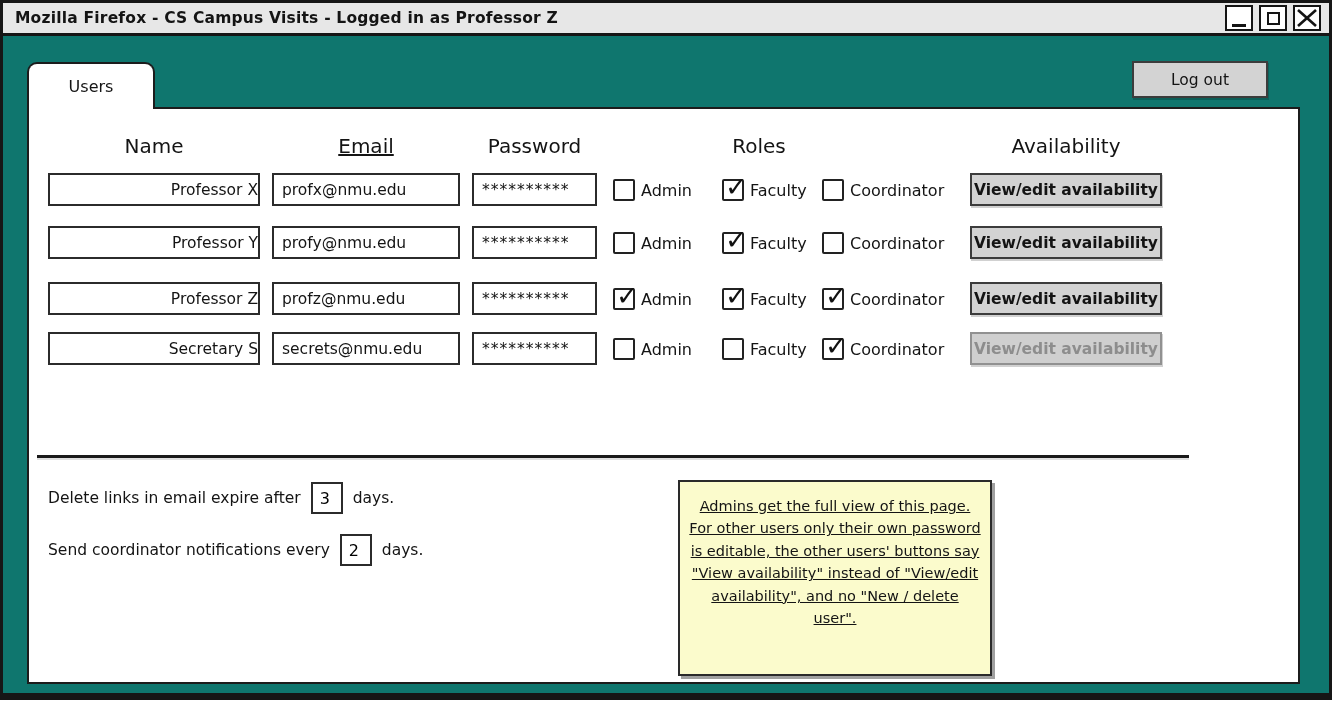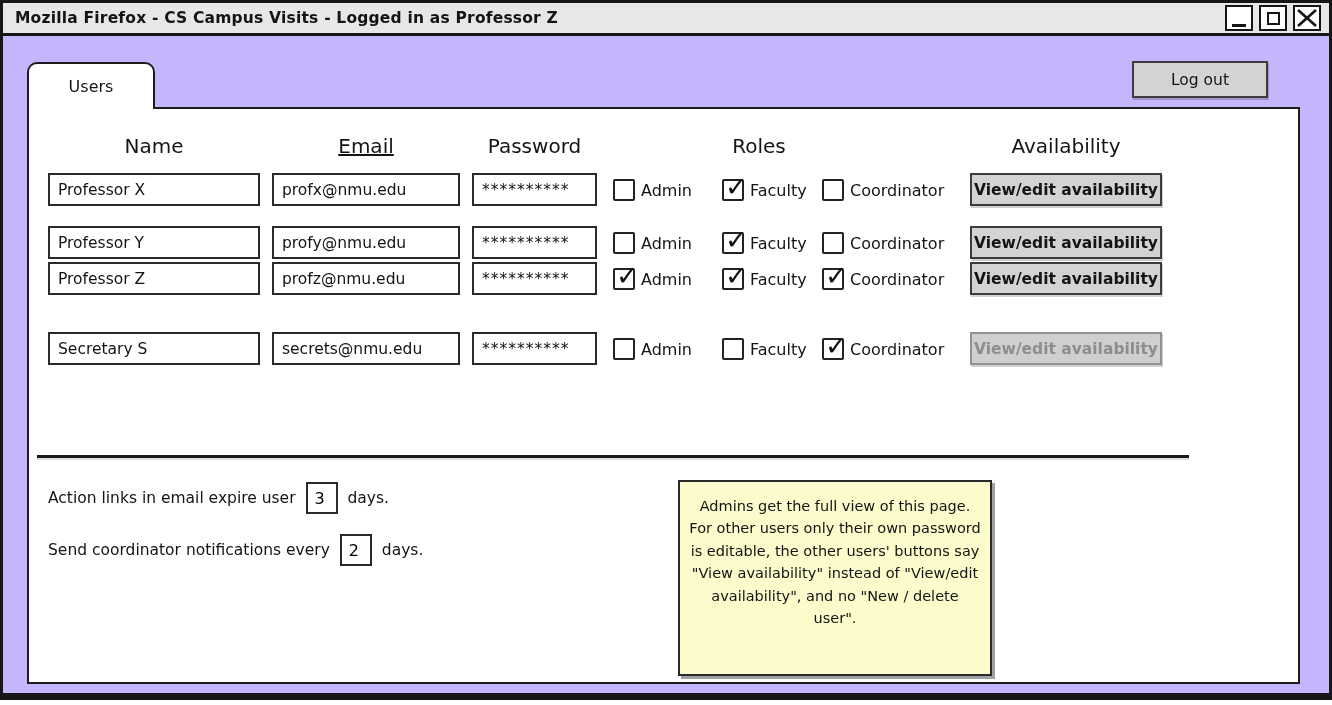--- a/index.html
+++ b/index.html
@@ -1,20 +1,20 @@
 <!DOCTYPE html>
 <html style="--button-bg: #d3d3d3; --note-bg: #fbfbcc; --titlebar-bg: #e7e7e7; --tab-inactive-bg: #e9e9e9;"><head>
 <meta charset="utf-8">
 <style>
   * { box-sizing: border-box; margin: 0; padding: 0; }
   body { background:#fff; font-family:"DejaVu Sans", sans-serif; color:#141414; }
   .stage { position:relative; width:1332px; height:705px; background:#fff; overflow:hidden; }
 
   .window { position:absolute; left:0; top:0; width:1332px; height:700px;
-            box-shadow: inset 0 0 0 3px #161616; background:#c4b5fd; }
+            box-shadow: inset 0 0 0 3px #161616; background:#0f766e; }
   .bottom-bar { position:absolute; left:0; top:693px; width:100%; height:7px; background:#161616; }
 
   .titlebar { position:absolute; left:3px; top:3px; right:3px; height:33px;
               background:var(--titlebar-bg,#e7e7e7); border-bottom:3px solid #161616;
               display:flex; align-items:center; padding:0 8px 0 12px; }
   .title-text { font-size:15.5px; font-weight:700; letter-spacing:.2px; }
   .win-controls { margin-left:auto; display:flex; gap:6px; }
   .win-btn { width:28px; height:26px; background:#fff; border:2.5px solid #141414;
              display:flex; align-items:center; justify-content:center; cursor:pointer; }
   .min-glyph { width:14px; height:3px; background:#141414; margin-top:14px; }
@@ -40,21 +40,21 @@
   .save { left:508px; top:530px; width:157px; height:38px; }
 
   .hdr { position:absolute; top:134px; font-size:20px; text-align:center; z-index:3; }
   .h-name { left:48px; width:212px; } .h-email { left:272px; width:188px;text-decoration:underline; }
   .h-pass { left:472px; width:125px; } .h-roles { left:613px; width:292px; }
   .h-avail { left:970px; width:192px; }
 
   .row { position:absolute; left:0; width:1332px; height:34px; z-index:3; }
   .field { position:absolute; top:0; height:33px; border:2px solid #2b2b2b; background:#fff;
            font-family:inherit; font-size:15.5px; padding:0 0 0 8px; color:#141414; }
-  .f-name { left:48px; width:212px; } .f-email { left:272px; width:188px; }
+  .f-name { left:48px; width:212px;text-align:right; } .f-email { left:272px; width:188px; }
   .f-pass { left:472px; width:125px; letter-spacing:1px; }
   .checkbox { position:absolute; top:6px; width:22px; height:22px; border:2px solid #222;
               background:#fff; border-radius:2px; cursor:pointer; }
   .checkbox.checked::after { content:"✓"; position:absolute; top:-10px; left:1px;
                              font-size:27px; color:#111; }
   .cb-admin { left:613px; } .cb-fac { left:722px; } .cb-coord { left:822px; }
   .cbl { position:absolute; top:8px; font-size:16px; }
   .cbl-admin { left:641px;text-align:center; } .cbl-fac { left:750px; } .cbl-coord { left:850px; }
   .f-avail { left:970px; top:0; width:192px; height:33px;font-weight:bold; }
 
@@ -63,21 +63,21 @@
 
   .setting { position:absolute; left:48px; display:flex; align-items:center; gap:10px;
              font-size:15.5px; z-index:3; }
   .set-1 { top:482px; } .set-2 { top:534px; }
   .num-input { width:32px; height:32px; border:2px solid #2b2b2b; font-family:inherit;
                font-size:16px; padding-left:7px; }
 
   .note { position:absolute; left:678px; top:480px; width:314px; height:196px;
           background:var(--note-bg,#fbfbcc); border:2px solid #2a2a2a; z-index:5;
           padding:13px 8px; font-size:14.5px; line-height:1.55; text-align:center;
-          box-shadow:3px 3px 0 #a0a0a0; }
+          box-shadow:3px 3px 0 #a0a0a0;text-decoration:underline; }
 </style>
 </head>
 <body>
 
 <div class="stage">
   <div class="window">
 
     <div class="titlebar">
       <span class="title-text">Mozilla Firefox - CS Campus Visits - Logged in as Professor Z</span>
       <span class="win-controls">
@@ -126,21 +126,21 @@
       <input class="field f-pass" value="**********" style="">
       <span class="checkbox cb-admin"></span>
       <span class="cbl cbl-admin">Admin</span>
       <span class="checkbox cb-fac checked"></span>
       <span class="cbl cbl-fac">Faculty</span>
       <span class="checkbox cb-coord"></span>
       <span class="cbl cbl-coord">Coordinator</span>
       <button class="btn f-avail">View/edit availability</button>
     </div>
 
-    <div class="row" style="top:262px">
+    <div class="row" style="top:282px">
       <input class="field f-name" value="Professor Z" style="">
       <input class="field f-email" value="profz@nmu.edu" style="">
       <input class="field f-pass" value="**********" style="">
       <span class="checkbox cb-admin checked"></span>
       <span class="cbl cbl-admin">Admin</span>
       <span class="checkbox cb-fac checked"></span>
       <span class="cbl cbl-fac">Faculty</span>
       <span class="checkbox cb-coord checked"></span>
       <span class="cbl cbl-coord">Coordinator</span>
       <button class="btn f-avail">View/edit availability</button>
@@ -157,21 +157,21 @@
       <span class="checkbox cb-coord checked"></span>
       <span class="cbl cbl-coord">Coordinator</span>
       <button class="btn f-avail disabled">View/edit availability</button>
     </div>
 
     <button class="btn new-user">New user</button>
     <div class="divider"></div>
     <button class="btn delete-user">Delete user</button>
 
     <div class="setting set-1">
-      <span>Action links in email expire user</span>
+      <span>Delete links in email expire after</span>
       <input class="num-input" value="3" style="">
       <span>days.</span>
     </div>
     <div class="setting set-2">
       <span>Send coordinator notifications every</span>
       <input class="num-input" value="2" style="">
       <span>days.</span>
     </div>
     <button class="btn save disabled">Save changes</button>
 

